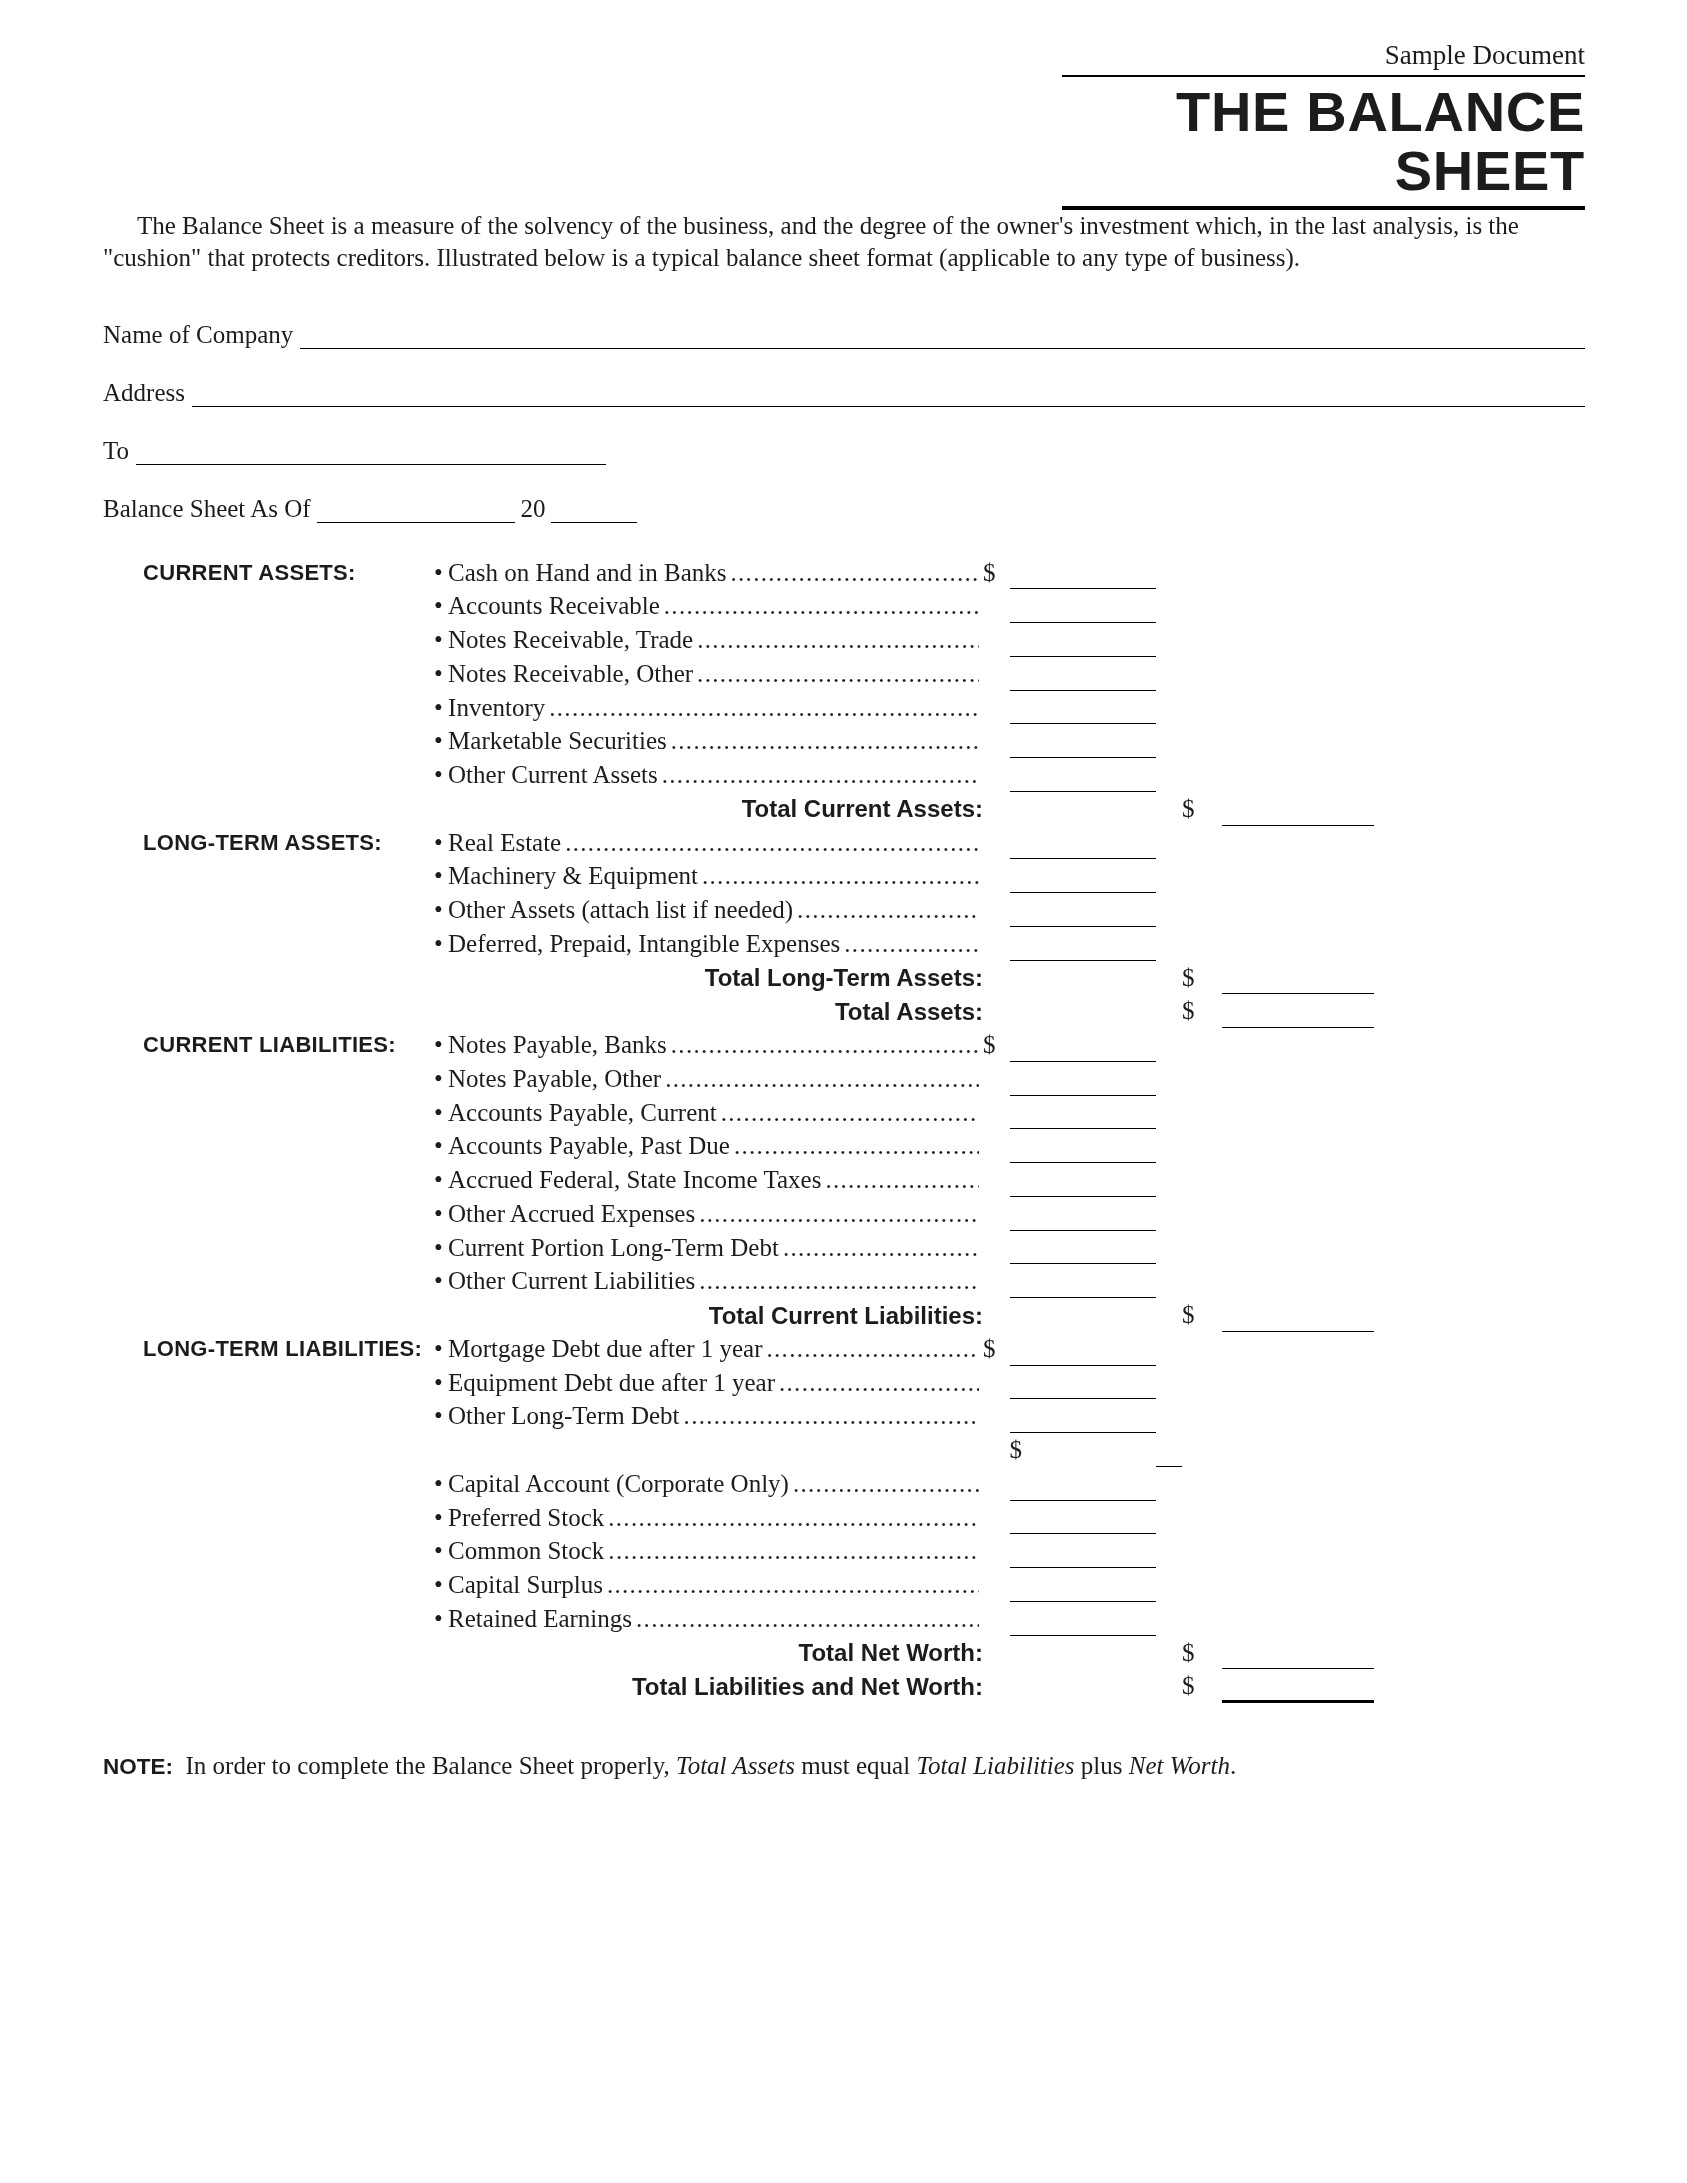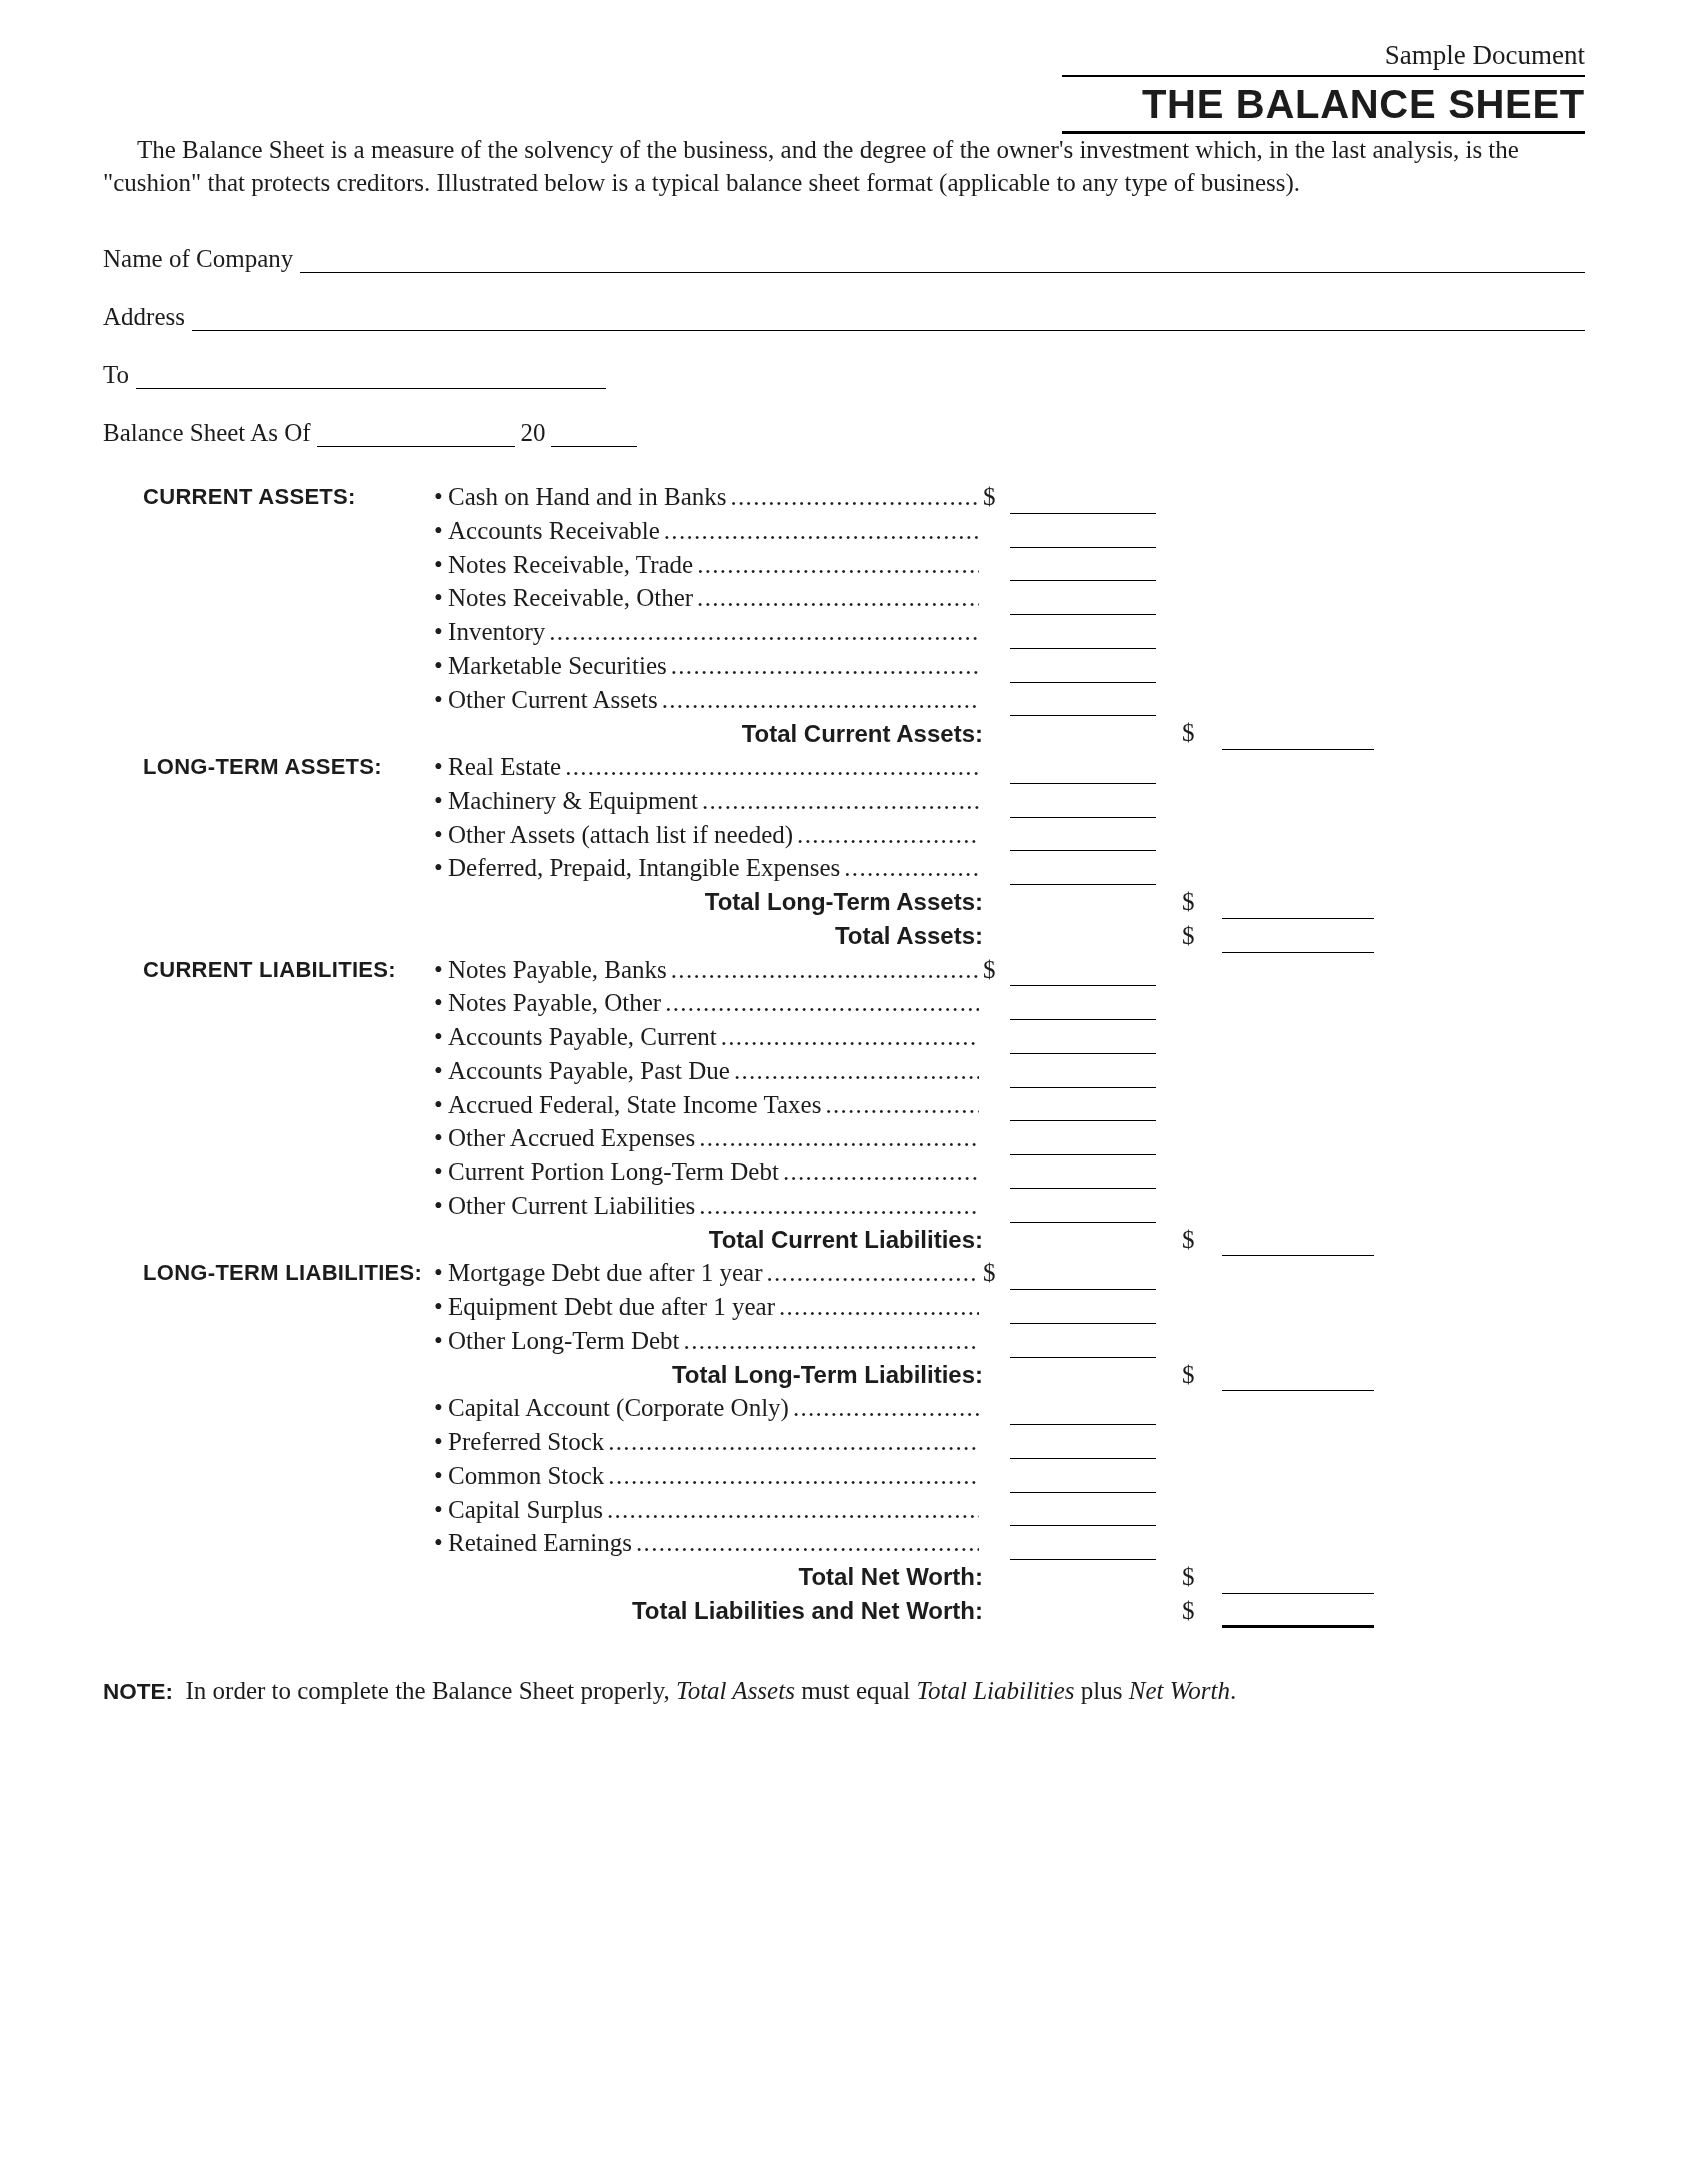--- a/index.html
+++ b/index.html
@@ -27,21 +27,21 @@
 }
 .sample{
   font-size:27px;
   font-family:"Georgia",serif;
   padding-bottom:1.3px;
 }
 .rule-thin{height:2px;background:#000;margin-top:2.6px}
 .title{
   font-family:Arial,Helvetica,sans-serif;
   font-weight:900;
-  font-size:40px;
+  font-size:56px;
   letter-spacing:0.7px;
   line-height:1.05;
   padding:6.6px 0 5.3px 0;
 }
 .rule-thick{height:3.3px;background:#000}
 .intro{
   font-size:25px;
   line-height:1.3;
 }
 .intro span.indent{display:inline-block;width:34px}
@@ -457,21 +457,20 @@
           <span class="item-label"> Other Long-Term Debt </span>
           <span class="leader">................................................................................................................</span>
         </div>
         <div class="dollar"></div>
         <div class="amount-line"></div>
         <div></div>
         <div class="dollar"></div>
         <div></div>
       </div>
       <div class="row">
-        <div class="total-label">Total Long-Term Liabilities:</div>
         <div></div>
         <div></div>
         <div></div>
         <div class="dollar">$</div>
         <div class="amount-line"></div>
       </div>
       <div class="row">
         <div></div>
         <div class="item">
           <span class="bullet">•</span>

